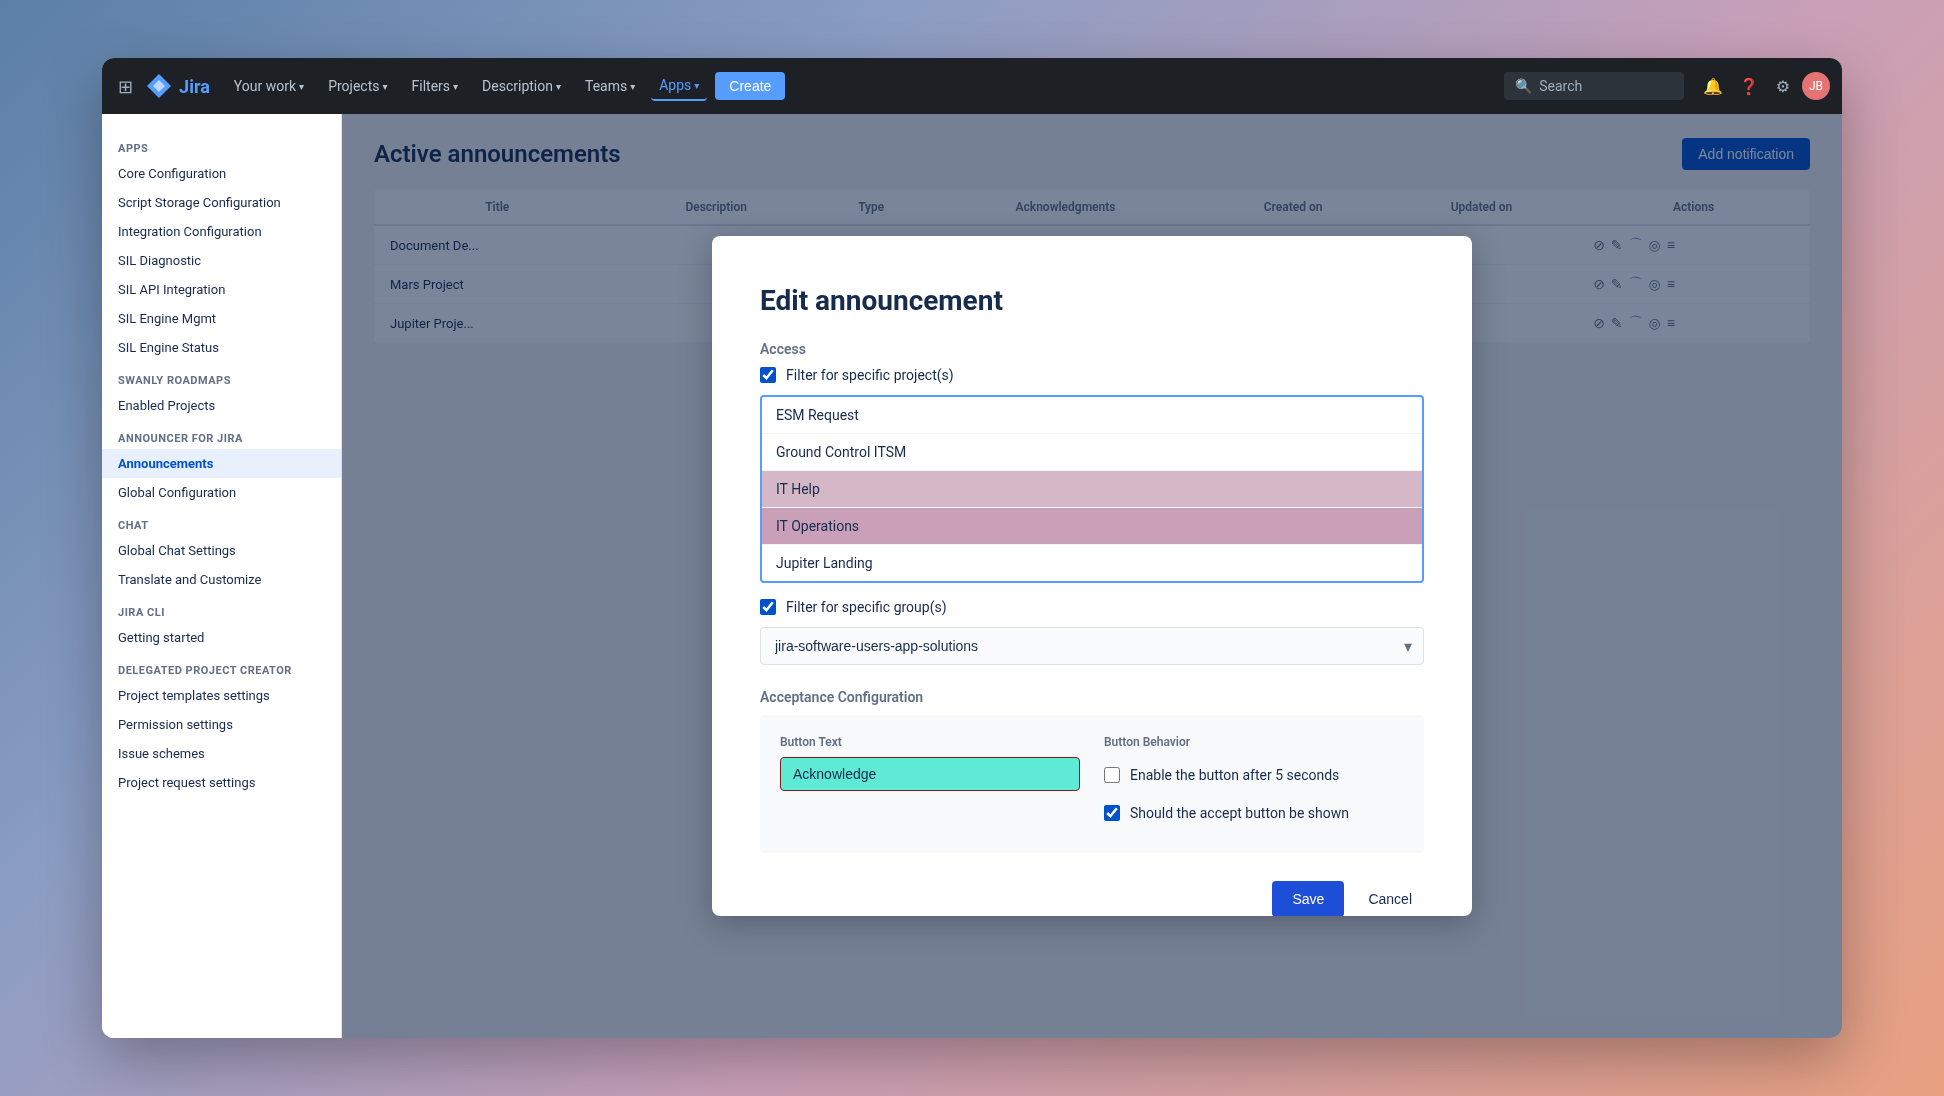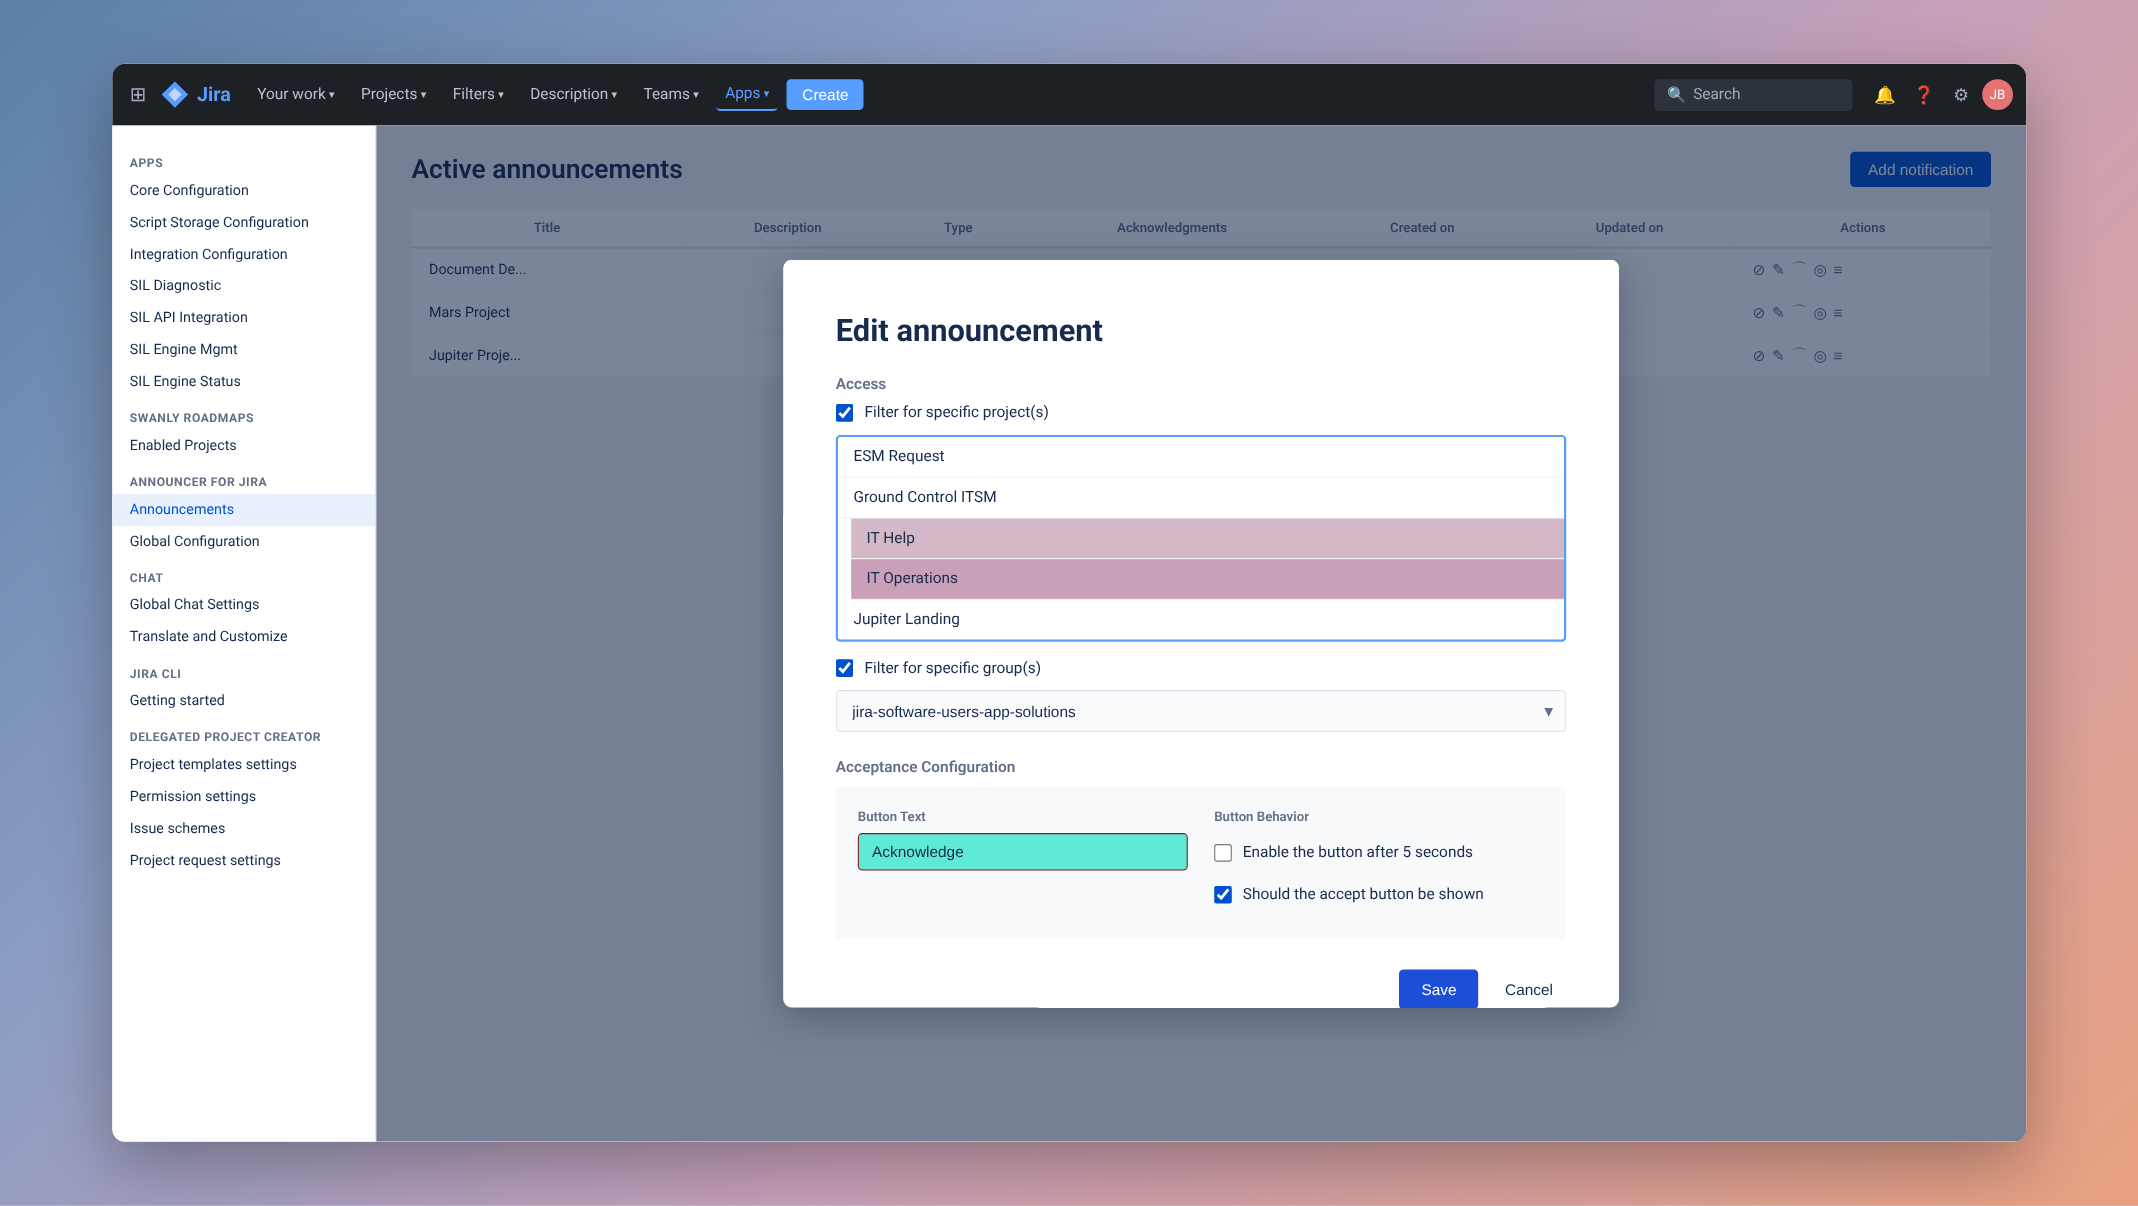--- a/index.html
+++ b/index.html
@@ -139,21 +139,21 @@
     .sidebar-item {
       font-size: 13px;
       color: #172b4d;
       padding: 7px 16px;
       cursor: pointer;
       border-radius: 0;
     }
     .sidebar-item.active {
       background: #e8f0fe;
       color: #0052cc;
-      font-weight: 400;
+      font-weight: 700;
     }
     
     .content-area {
       flex: 1;
       overflow: auto;
       padding: 24px 32px;
       position: relative;
     }
     .content-header {
       display: flex;
@@ -272,21 +272,20 @@
       padding: 10px 14px;
       font-size: 14px;
       color: #172b4d;
       cursor: pointer;
       border-bottom: 1px solid #f4f5f7;
     }
     .project-list-item:last-child { border-bottom: none; }
     .project-list-item.selected {
       background: #d4b8c8;
       color: #172b4d;
-      margin-left: 12px;
     }
     .project-list-item.selected-dark {
       background: #c9a0b8;
     }
     .dropdown-wrapper {
       position: relative;
       margin-bottom: 24px;
     }
     .dropdown-wrapper select {
       width: 100%;

